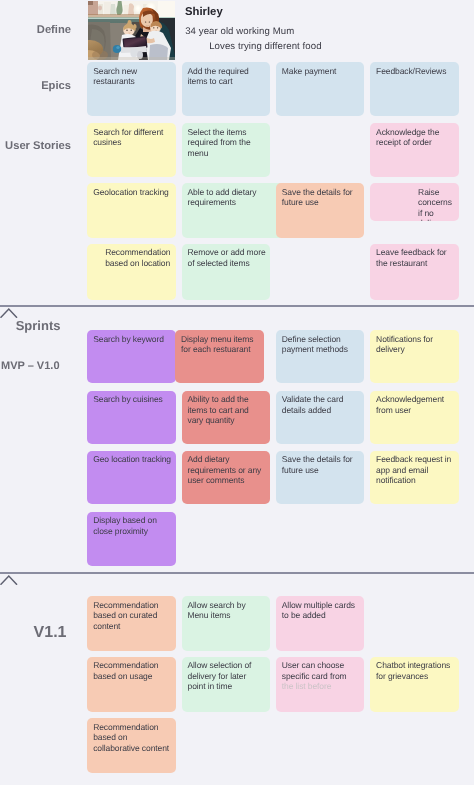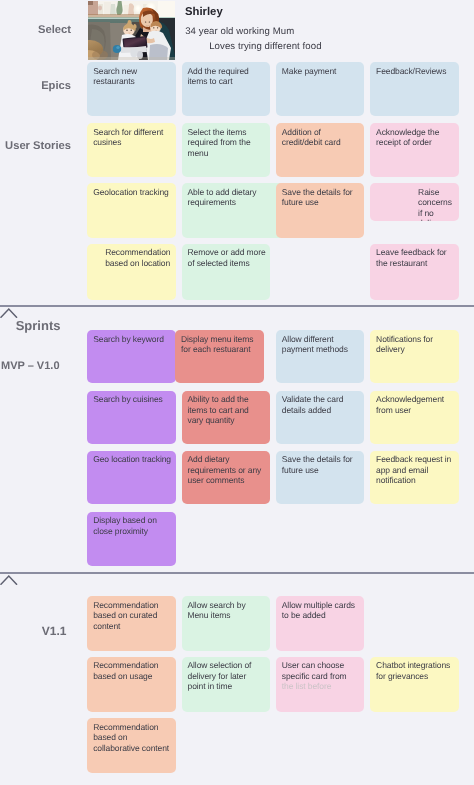--- a/index.html
+++ b/index.html
@@ -32,21 +32,21 @@
   #photo svg{display:block;filter:blur(0.45px) saturate(0.93) contrast(1.04);}
   #pname{position:absolute;left:185px;top:6px;font-size:11.3px;font-weight:bold;color:#23232b;letter-spacing:0;}
   #pl1{position:absolute;left:185.2px;top:25.5px;font-size:9.6px;letter-spacing:0.08px;color:#3a3a44;}
   #pl2{position:absolute;left:185.2px;top:40.7px;font-size:9.6px;letter-spacing:0.08px;color:#3a3a44;margin-left:24px;}
 </style>
 </head>
 <body>
 
 <div id="board">
 
-  <div class="rowlabel" style="top:24px">Select</div>
+  <div class="rowlabel" style="top:24px">Define</div>
   <div class="rowlabel" style="top:80px">Epics</div>
   <div class="rowlabel" style="top:140px">User Stories</div>
 
   <div id="photo">
 <svg viewBox="0 0 88 59" preserveAspectRatio="none" width="88" height="59">
   <defs>
     <linearGradient id="wallg" x1="0" y1="0" x2="0" y2="1">
       <stop offset="0" stop-color="#f8f5ef"></stop>
             <stop offset="1" stop-color="#e7e3da"></stop>
     </linearGradient>
@@ -159,40 +159,39 @@
   <svg class="chev" style="left:-0.5px;top:308.3px;width:18px;height:10px" viewBox="0 0 18 10">
     <path d="M1 9.2 L8.8 1.1 L16.5 9.2" fill="none" stroke="#5e6070" stroke-width="1.5" stroke-linecap="square" stroke-linejoin="miter"></path>
   </svg>
   <div class="rowlabel" style="top:317.5px;right:413.5px;font-size:13px">Sprints</div>
   <div class="rowlabel" style="top:360px;right:414.5px;font-size:11px">MVP – V1.0</div>
 
   <div class="divider" style="top:572px"></div>
   <svg class="chev" style="left:-0.5px;top:575.3px;width:18px;height:10px" viewBox="0 0 18 10">
     <path d="M1 9.2 L8.8 1.1 L16.5 9.2" fill="none" stroke="#5e6070" stroke-width="1.5" stroke-linecap="square" stroke-linejoin="miter"></path>
   </svg>
-  <div class="rowlabel" style="top:624px;right:407.5px;font-size:12px">V1.1</div>
+  <div class="rowlabel" style="top:624px;right:407.5px;font-size:16px">V1.1</div>
 
 <div class="card c-blue" style="left:87.2px;top:62.1px;width:88.6px;height:54.1px;"><span>Search new restaurants</span></div>
 <div class="card c-blue" style="left:181.5px;top:62.1px;width:88.6px;height:54.1px;"><span>Add the required items to cart</span></div>
 <div class="card c-blue" style="left:275.8px;top:62.1px;width:88.6px;height:54.1px;"><span>Make payment</span></div>
 <div class="card c-blue" style="left:370.1px;top:62.1px;width:88.6px;height:54.1px;"><span>Feedback/Reviews</span></div>
 <div class="card c-yellow" style="left:87.2px;top:123.2px;width:88.6px;height:53.8px;"><span>Search for different cusines</span></div>
 <div class="card c-green" style="left:181.5px;top:123.2px;width:88.6px;height:53.8px;"><span>Select the items required from the menu</span></div>
-<div class="card c-peach" style="left:275.8px;top:123.2px;width:88.6px;height:53.8px;"><span>Addition of credit/debit card</span></div>
 <div class="card c-pink" style="left:370.1px;top:123.2px;width:88.6px;height:53.8px;"><span>Acknowledge the receipt of order</span></div>
 <div class="card c-yellow" style="left:87.2px;top:183.2px;width:88.6px;height:54.4px;"><span>Geolocation tracking</span></div>
 <div class="card c-green" style="left:181.5px;top:183.2px;width:109px;height:54.4px;"><span>Able to add dietary requirements</span></div>
 <div class="card c-peach" style="left:275.8px;top:183.2px;width:88.6px;height:54.4px;"><span>Save the details for future use</span></div>
 <div class="card c-pink" style="left:370.1px;top:183.2px;width:88.6px;height:38px;padding-left:48px;"><span>Raise concerns if no delivery</span></div>
 <div class="card c-yellow" style="left:87.2px;top:243.8px;width:88.6px;height:56px;padding-left:18px;"><span>Recommendation based on location</span></div>
 <div class="card c-green" style="left:181.5px;top:243.8px;width:88.6px;height:56px;"><span>Remove or add more of selected items</span></div>
 <div class="card c-pink" style="left:370.1px;top:243.8px;width:88.6px;height:56px;"><span>Leave feedback for the restaurant</span></div>
 <div class="card c-purple" style="left:87.2px;top:330.3px;width:88.6px;height:52.8px;"><span>Search by keyword</span></div>
 <div class="card c-salmon" style="left:175px;top:330.3px;width:88.6px;height:52.8px;"><span>Display menu items for each restuarant</span></div>
-<div class="card c-blue" style="left:275.8px;top:330.3px;width:88.6px;height:52.8px;"><span>Allow different payment methods</span></div>
+<div class="card c-blue" style="left:275.8px;top:330.3px;width:88.6px;height:52.8px;"><span>Define selection payment methods</span></div>
 <div class="card c-yellow" style="left:370.1px;top:330.3px;width:88.6px;height:52.8px;"><span>Notifications for delivery</span></div>
 <div class="card c-purple" style="left:87.2px;top:390.6px;width:88.6px;height:53.3px;"><span>Search by cuisines</span></div>
 <div class="card c-salmon" style="left:181.5px;top:390.6px;width:88.6px;height:53.3px;"><span>Ability to add the items to cart and vary quantity</span></div>
 <div class="card c-blue" style="left:275.8px;top:390.6px;width:88.6px;height:53.3px;"><span>Validate the card details added</span></div>
 <div class="card c-yellow" style="left:370.1px;top:390.6px;width:88.6px;height:53.3px;"><span>Acknowledgement from user</span></div>
 <div class="card c-purple" style="left:87.2px;top:450.9px;width:88.6px;height:53.2px;"><span>Geo location tracking</span></div>
 <div class="card c-salmon" style="left:181.5px;top:450.9px;width:88.6px;height:53.2px;"><span>Add dietary requirements or any user comments</span></div>
 <div class="card c-blue" style="left:275.8px;top:450.9px;width:88.6px;height:53.2px;"><span>Save the details for future use</span></div>
 <div class="card c-yellow" style="left:370.1px;top:450.9px;width:88.6px;height:53.2px;"><span>Feedback request in app and email notification</span></div>
 <div class="card c-purple" style="left:87.2px;top:511.5px;width:88.6px;height:54.1px;"><span>Display based on close proximity</span></div>

